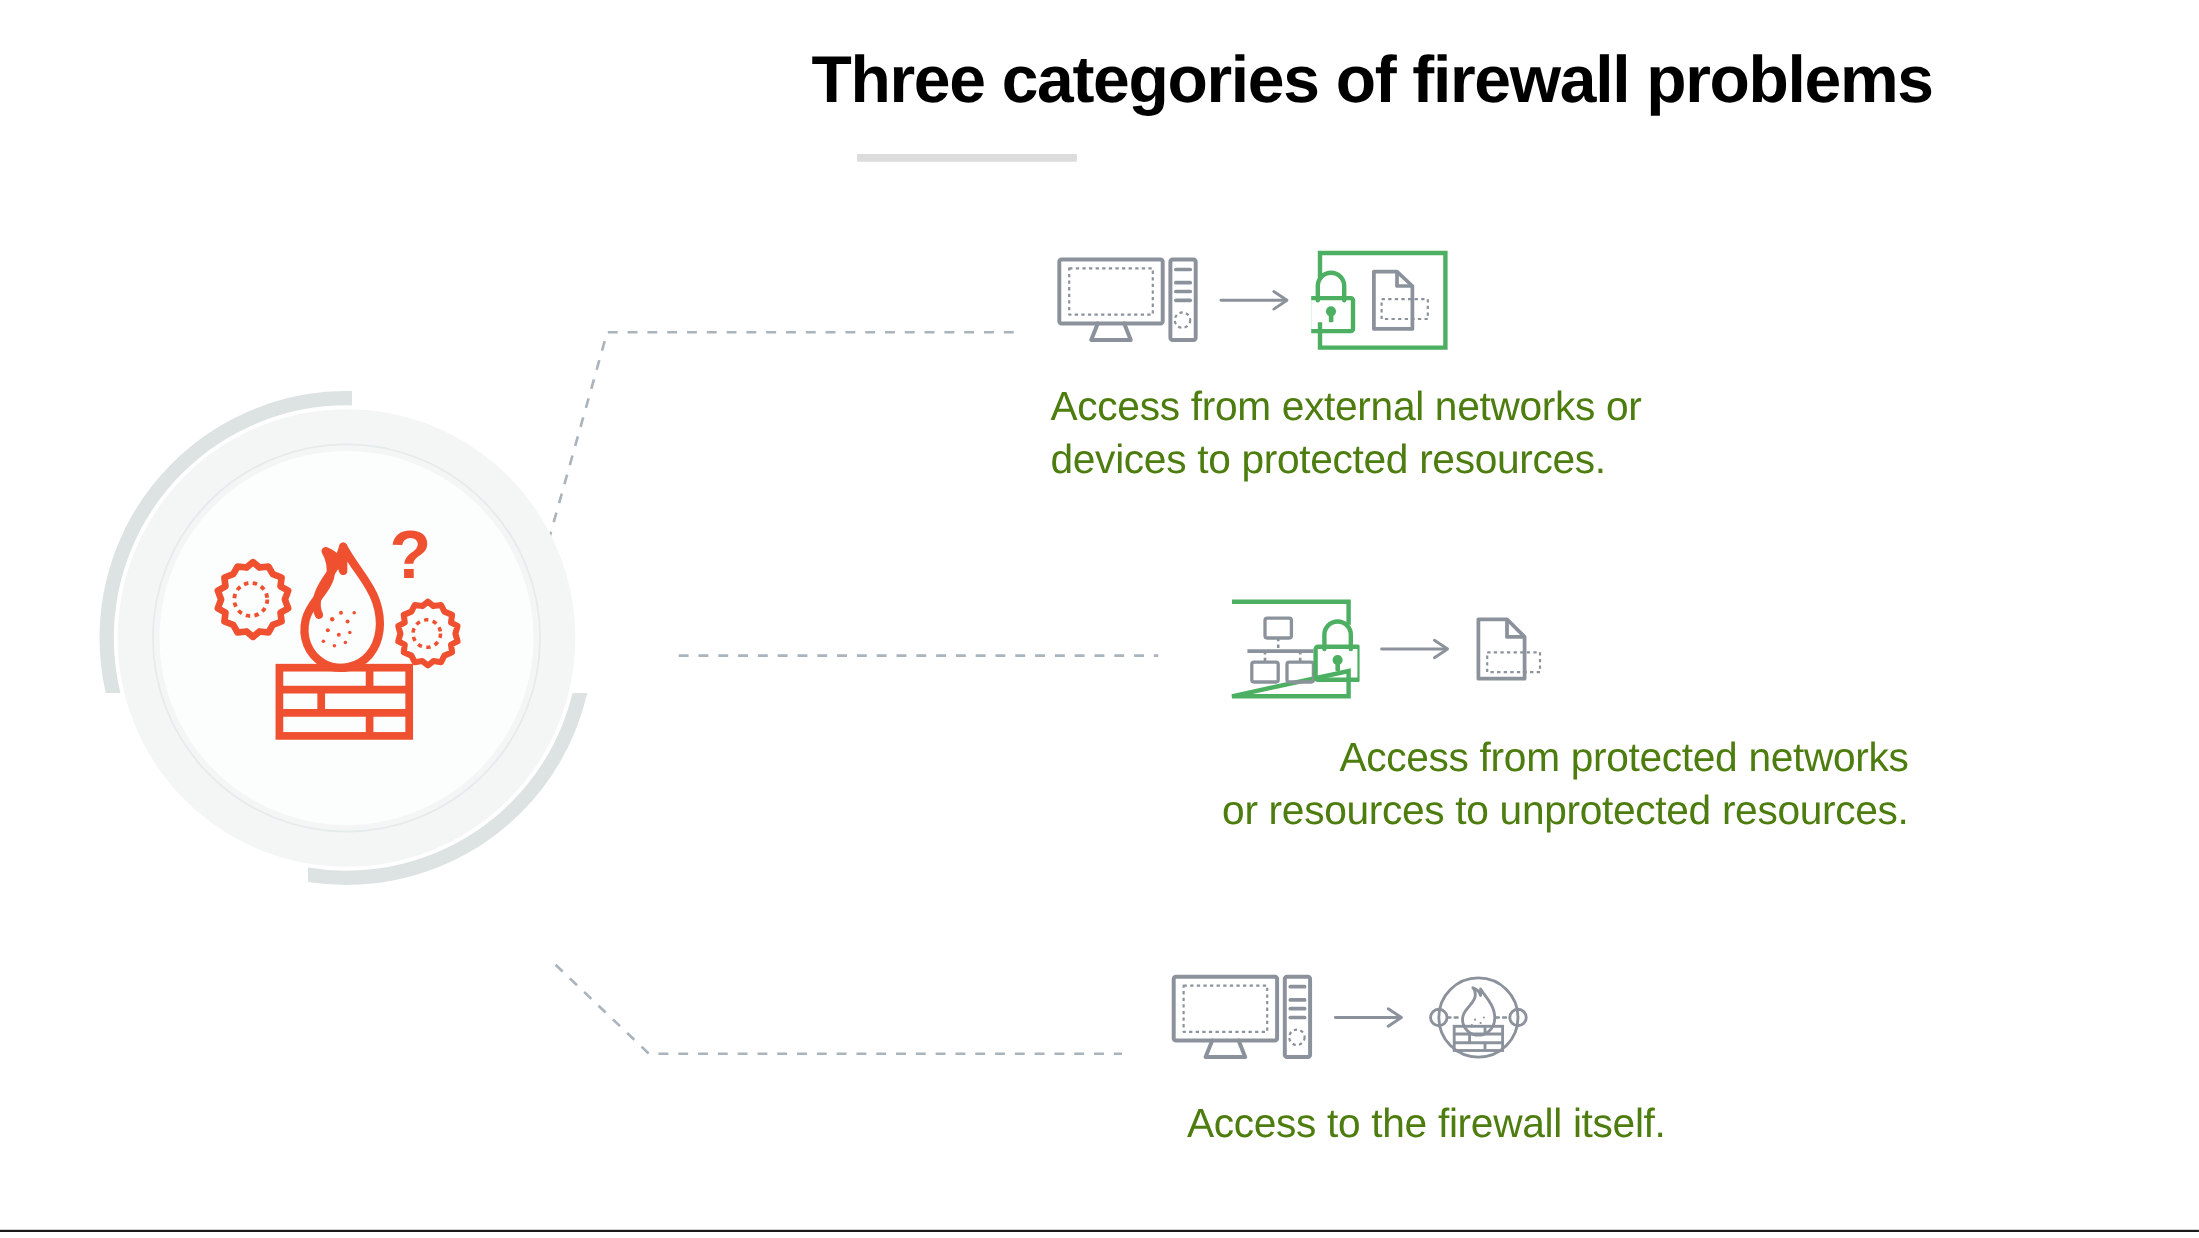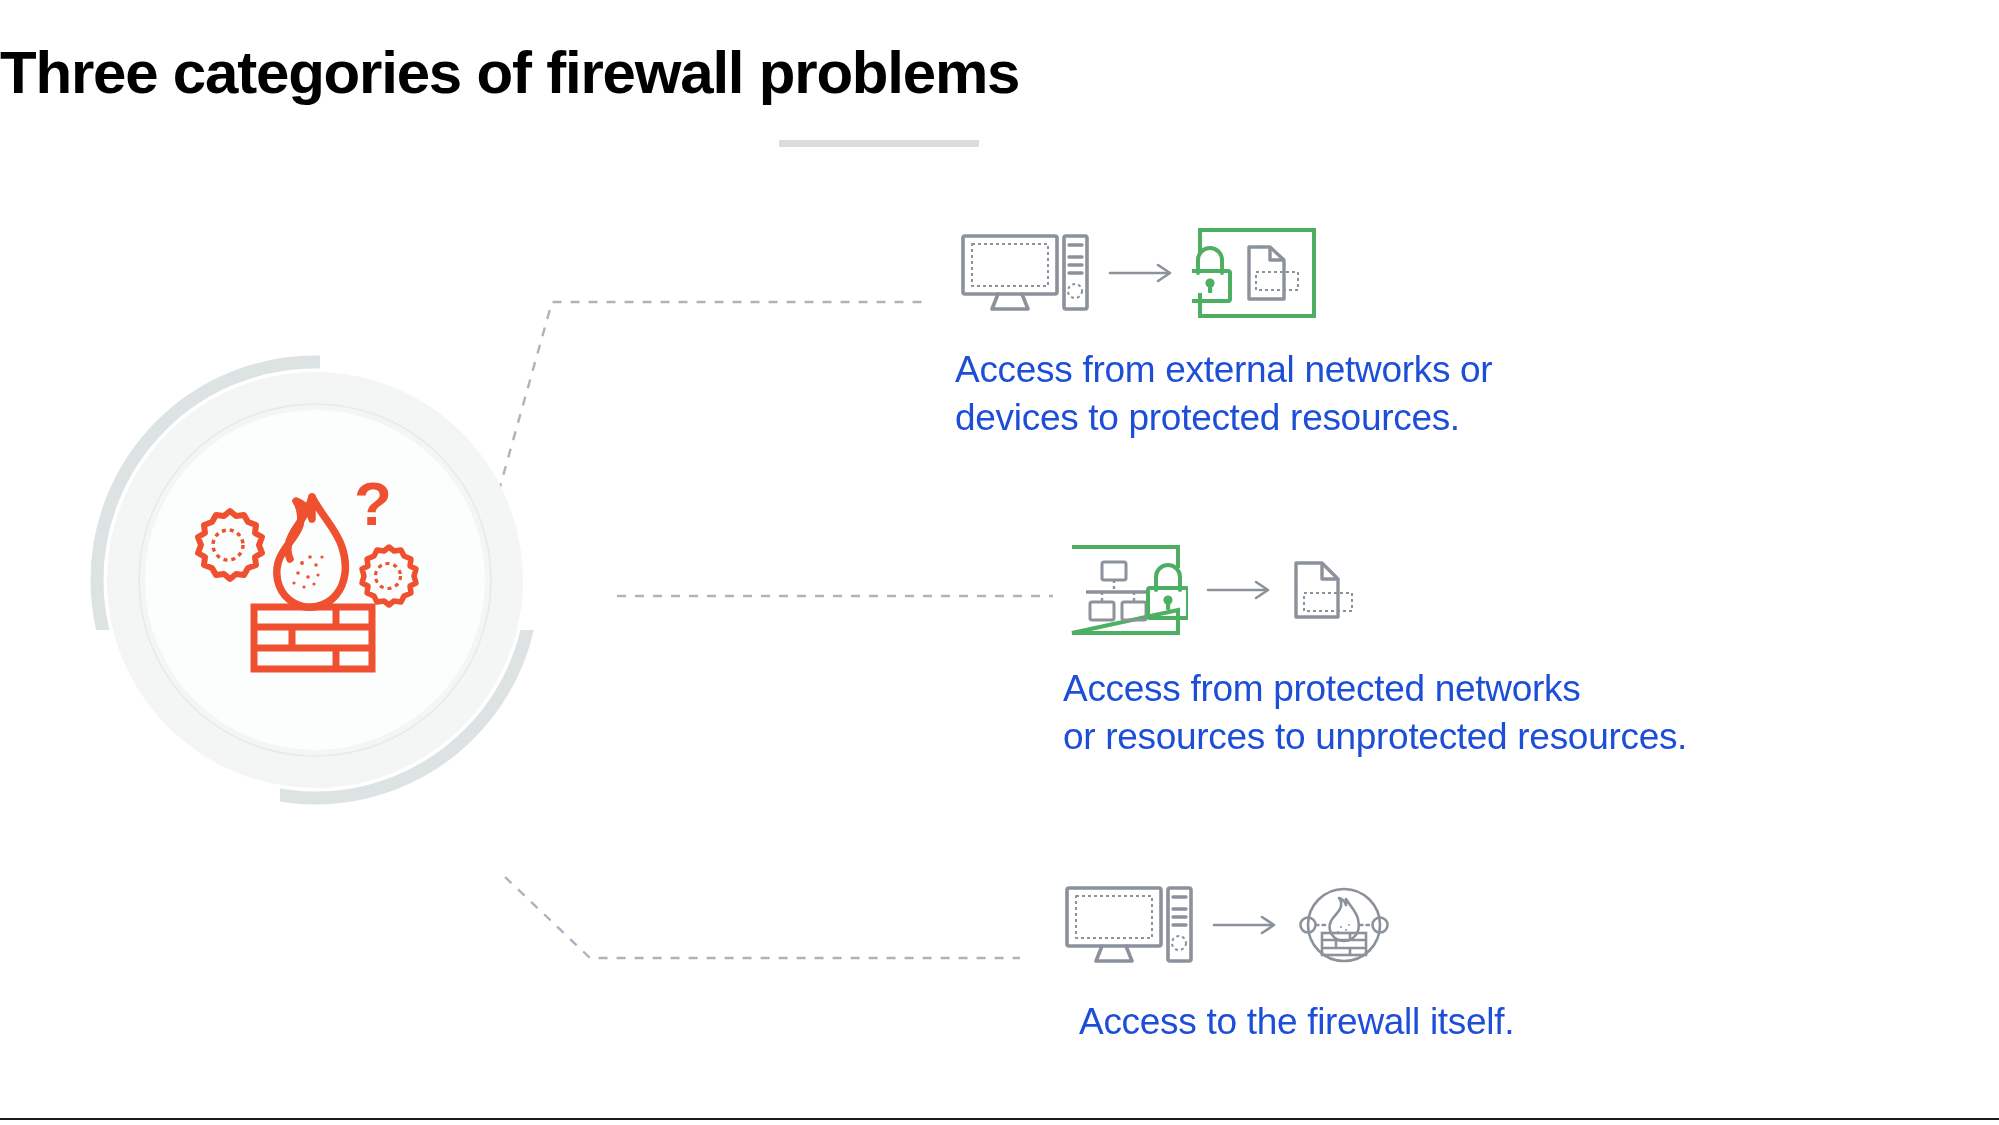--- a/index.html
+++ b/index.html
@@ -15,21 +15,21 @@
     font-family: "Liberation Sans", sans-serif;
     color: #111111;
   }
 
   
   #title-block {
     position: absolute;
     top: 40px;
     left: 0;
     width: 1757px;
-    text-align: left;
+    text-align: right;
   }
   #page-title {
     font-size: 60px;
     font-weight: bold;
     letter-spacing: -1.2px;
     line-height: 1.1;
     color: #000000;
     margin: 0;
     padding: 0;
   }
@@ -66,30 +66,30 @@
   }
   .row-icons {
     display: flex;
     align-items: center;
     gap: 18px;
     height: 90px;
   }
   .row-caption {
     font-size: 37px;
     line-height: 1.3;
-    color: #1d4ed8;
+    color: #4d7c0f;
     letter-spacing: -0.3px;
     white-space: pre-line;
     font-weight: normal;
   }
 
   #row-1 { left: 960px; top: 228px; }
   #row-1 .row-caption { margin-top: 28px; margin-left: -5px; }
 
-  #row-2 { left: 1068px; top: 545px; }
+  #row-2 { left: 1116px; top: 545px; text-align: right; }
   #row-2 .row-caption { margin-top: 30px; margin-left: -5px; }
 
   #row-3 { left: 1064px; top: 880px; }
   #row-3 .row-caption { margin-top: 28px; margin-left: 15px; }
 
   
   #bottom-rule {
     position: absolute;
     left: 0;
     bottom: 5px;

